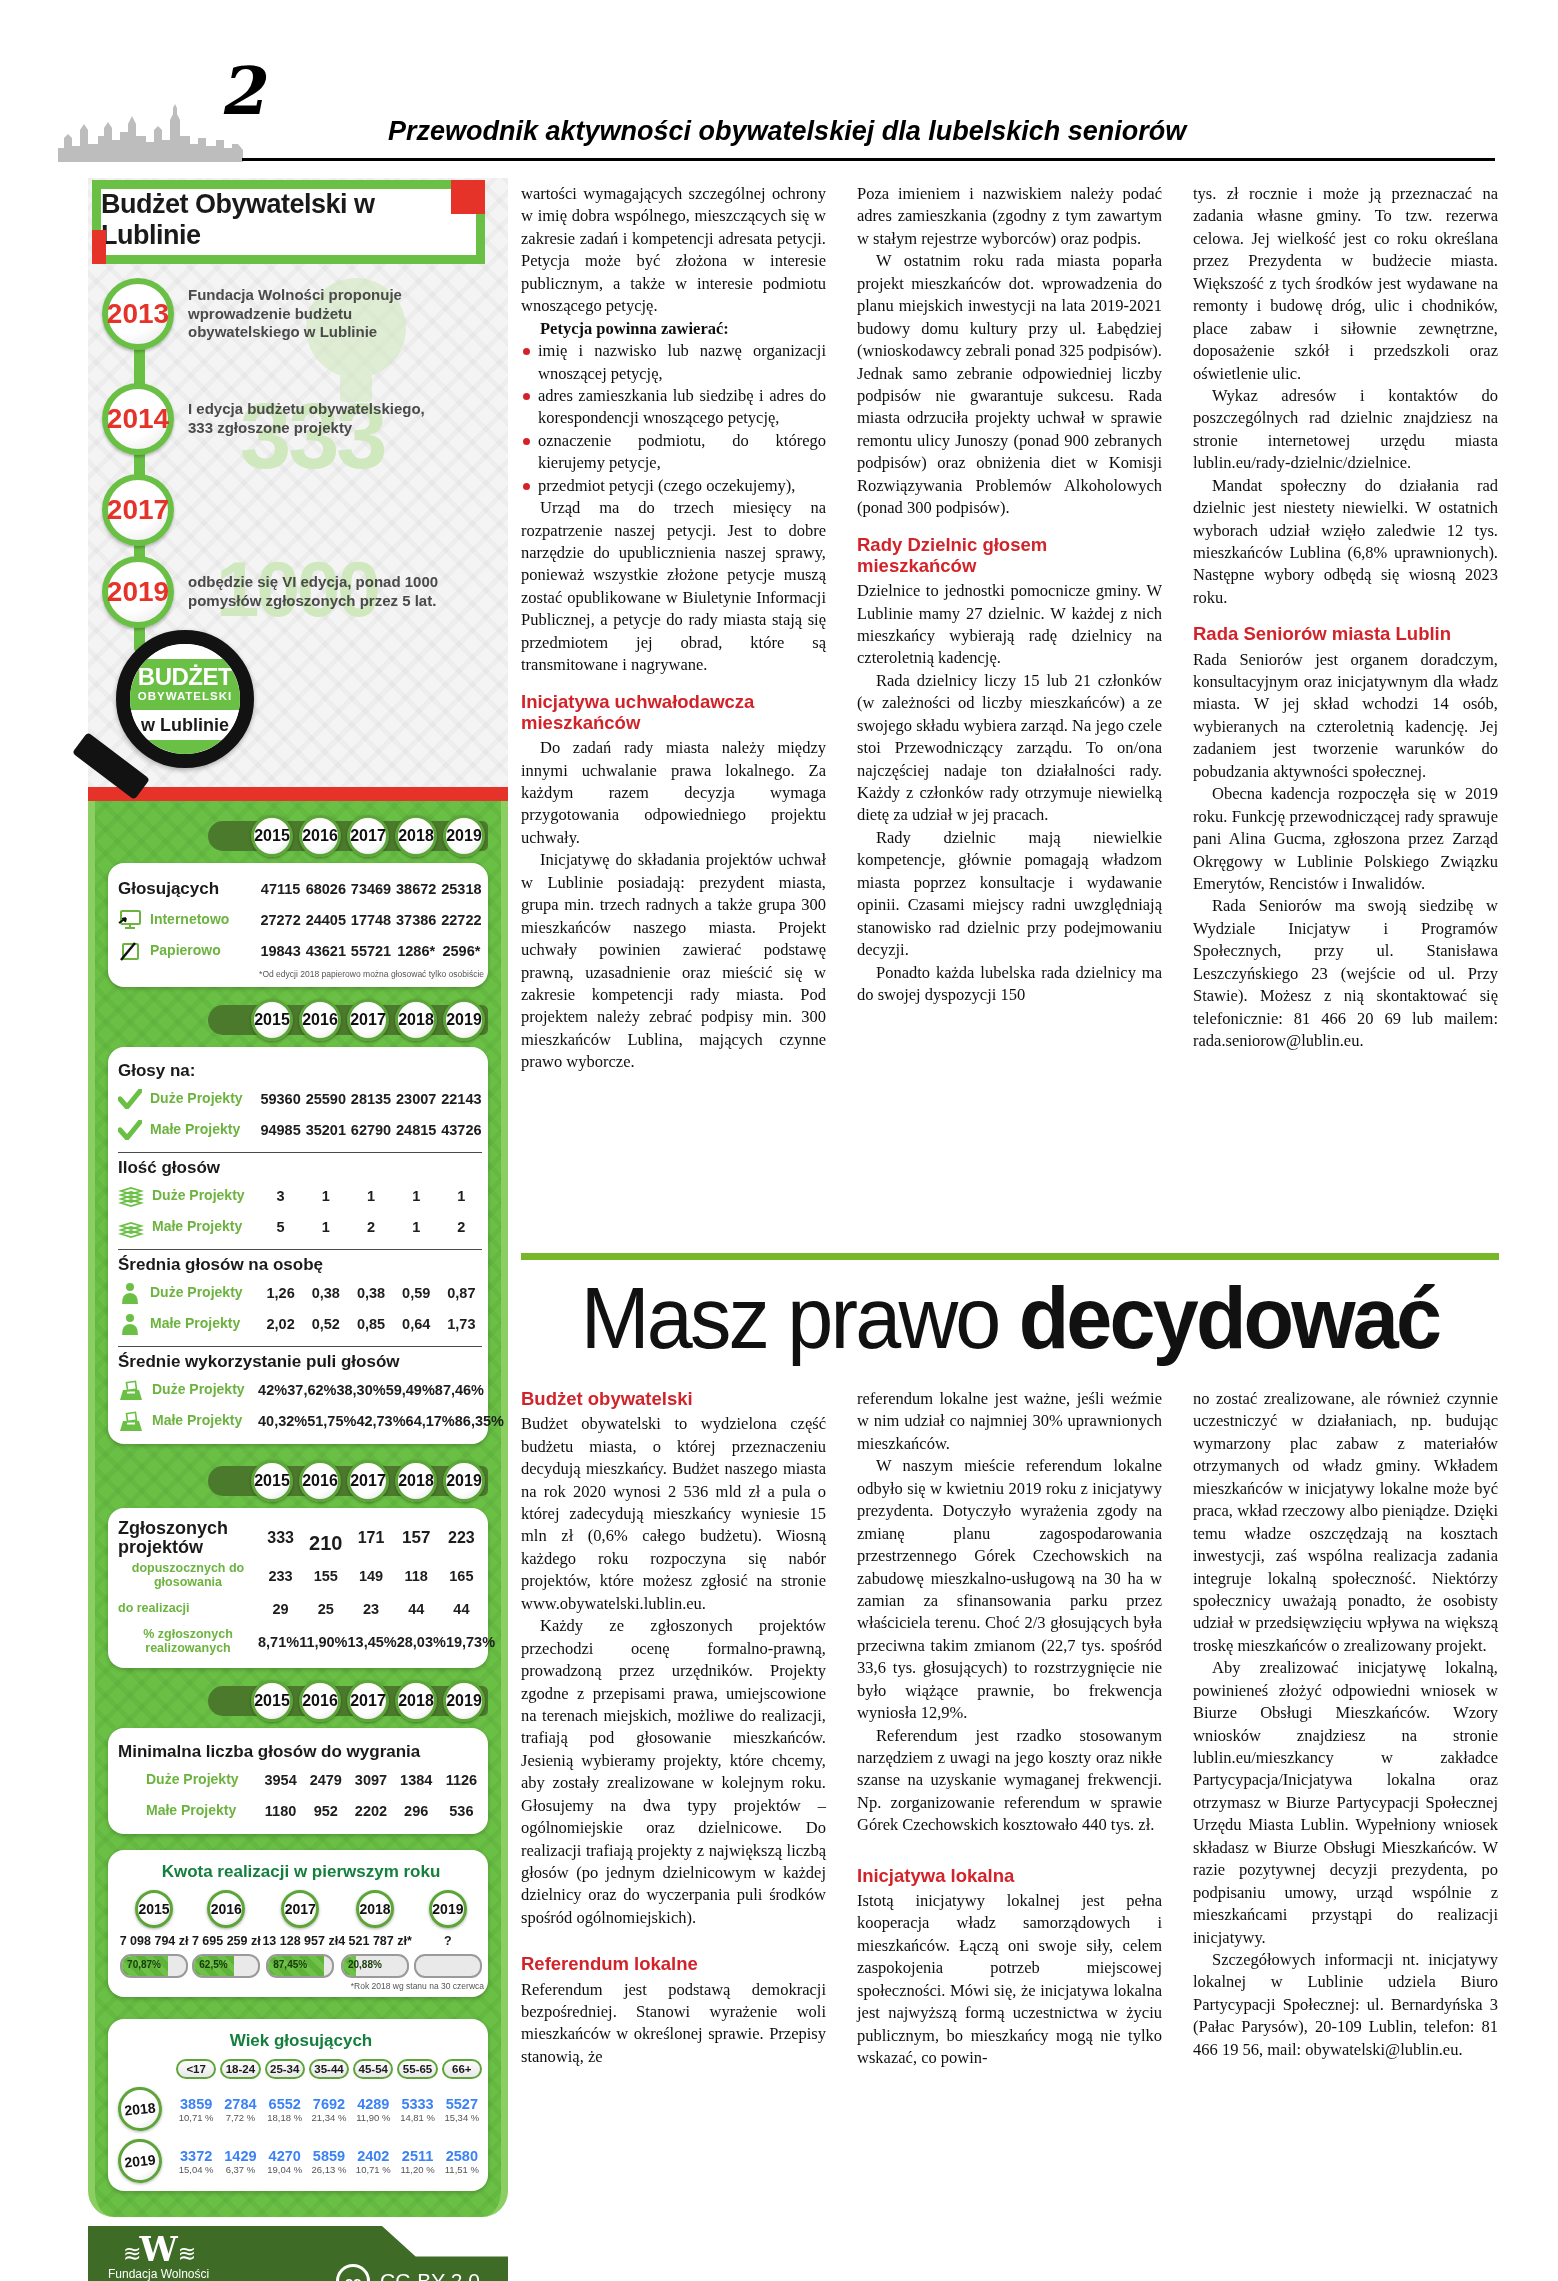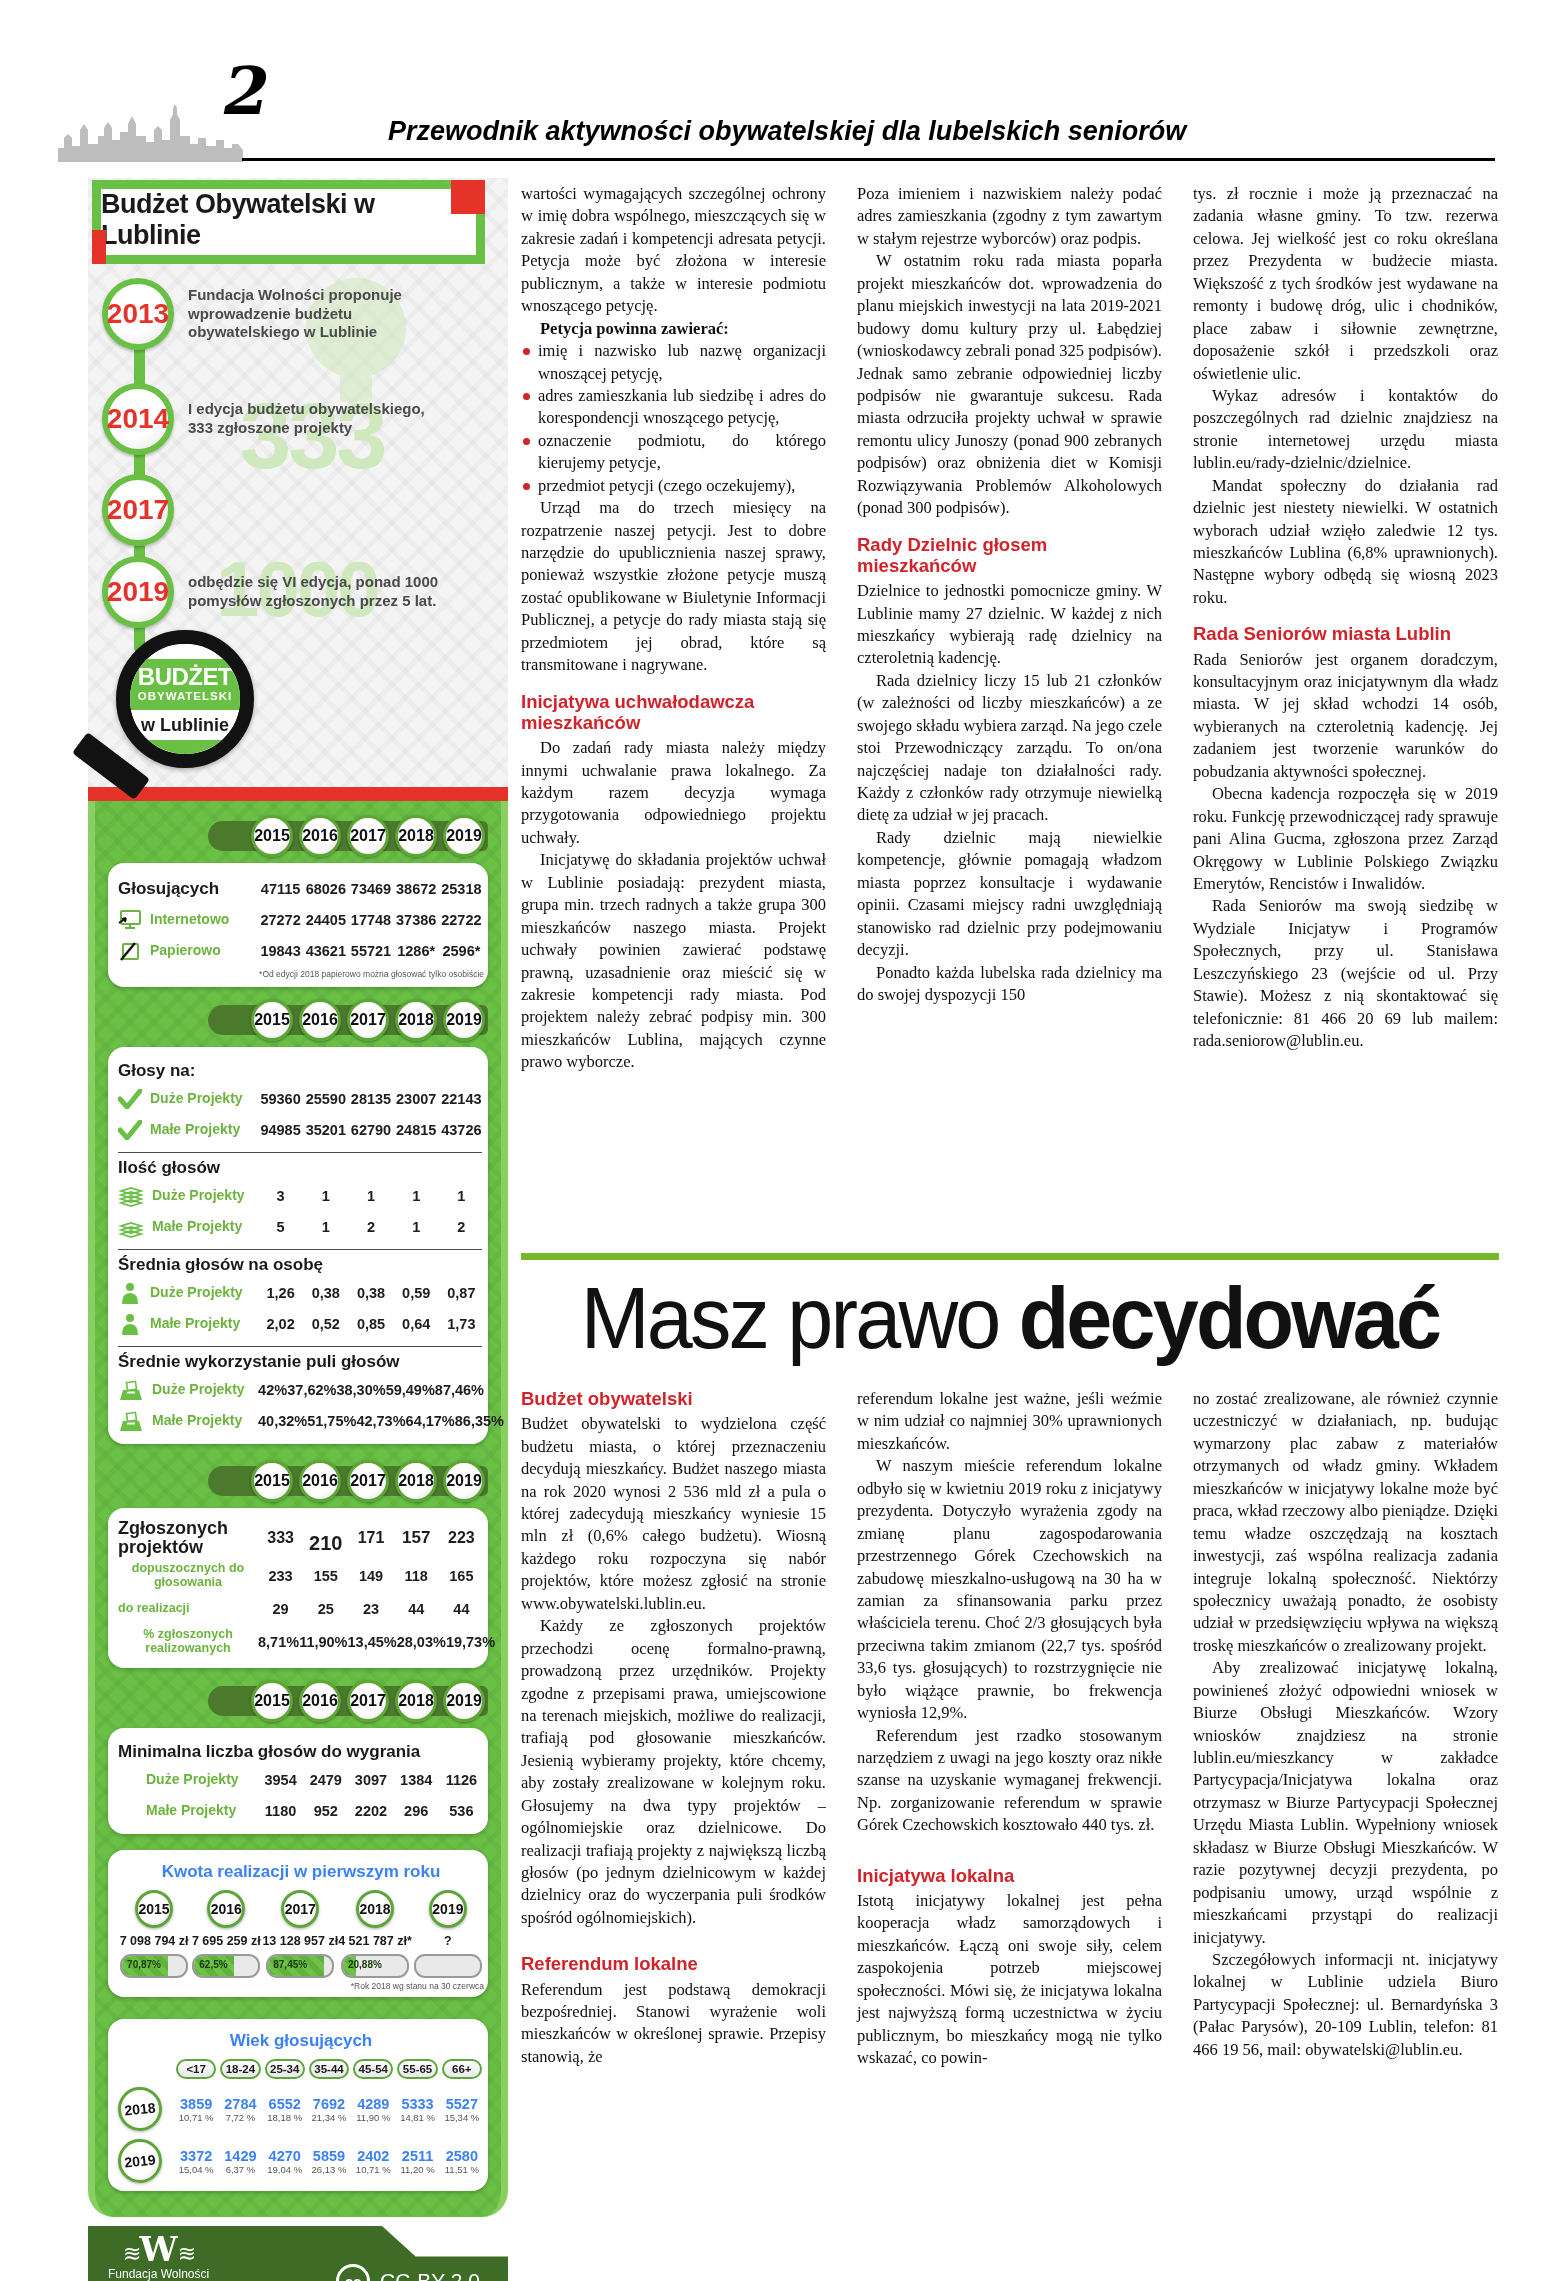--- a/index.html
+++ b/index.html
@@ -58,21 +58,21 @@
       box-shadow:0 2px 4px rgba(0,0,0,.2);}
   .trow{display:grid;grid-template-columns:140px repeat(5,1fr);align-items:center;min-height:31px;}
   .trow .val{font:700 14.5px "Liberation Sans",sans-serif;color:#1d1d1d;text-align:center;}
   .lbl-h{font:700 17px/1.05 "Liberation Sans",sans-serif;color:#1a1a1a;}
   .lbl-g{font:700 14px/1.1 "Liberation Sans",sans-serif;color:#6cb33f;display:flex;align-items:center;gap:8px;}
   .lbl-g.small{font-size:12.5px;text-align:center;}
   .lbl-g .ic{flex:0 0 24px;display:flex;align-items:center;justify-content:center;}
   .sec-title{font:700 17px "Liberation Sans",sans-serif;color:#1a1a1a;margin:4px 0 2px 0;}
   .divider{height:1px;background:#4a4a4a;margin:7px 2px 5px 0;}
   .footnote{font:400 8.5px "Liberation Sans",sans-serif;color:#555;text-align:right;margin-top:3px;}
-  .center-title{font:700 17px "Liberation Sans",sans-serif;color:#3b82f6;text-align:center;margin:2px 0 8px 0;}
+  .center-title{font:700 17px "Liberation Sans",sans-serif;color:#15803d;text-align:center;margin:2px 0 8px 0;}
   
   .kw-grid{display:grid;grid-template-columns:repeat(5,1fr);row-gap:6px;}
   .kw-col{display:flex;flex-direction:column;align-items:center;gap:6px;}
   .kw-amt{font:700 12.5px "Liberation Sans",sans-serif;color:#1a1a1a;white-space:nowrap;}
   .pbar{position:relative;width:64px;height:20px;border:2px solid #9a9a9a;border-radius:11px;background:#e9e9e9;overflow:hidden;}
   .pfill{position:absolute;left:0;top:0;bottom:0;background:repeating-linear-gradient(45deg,#5fb23a 0 6px,#6fc14a 6px 12px);}
   .ppct{position:absolute;left:5px;top:0;font:700 10px/18px "Liberation Sans",sans-serif;color:#173a0a;}
   
   .age-grid{display:grid;grid-template-columns:56px repeat(7,1fr);align-items:center;row-gap:8px;}
   .age-pill{margin:0 2px;border:2px solid #5da538;border-radius:10px;background:linear-gradient(#fcfcfc,#e9e9e9);

